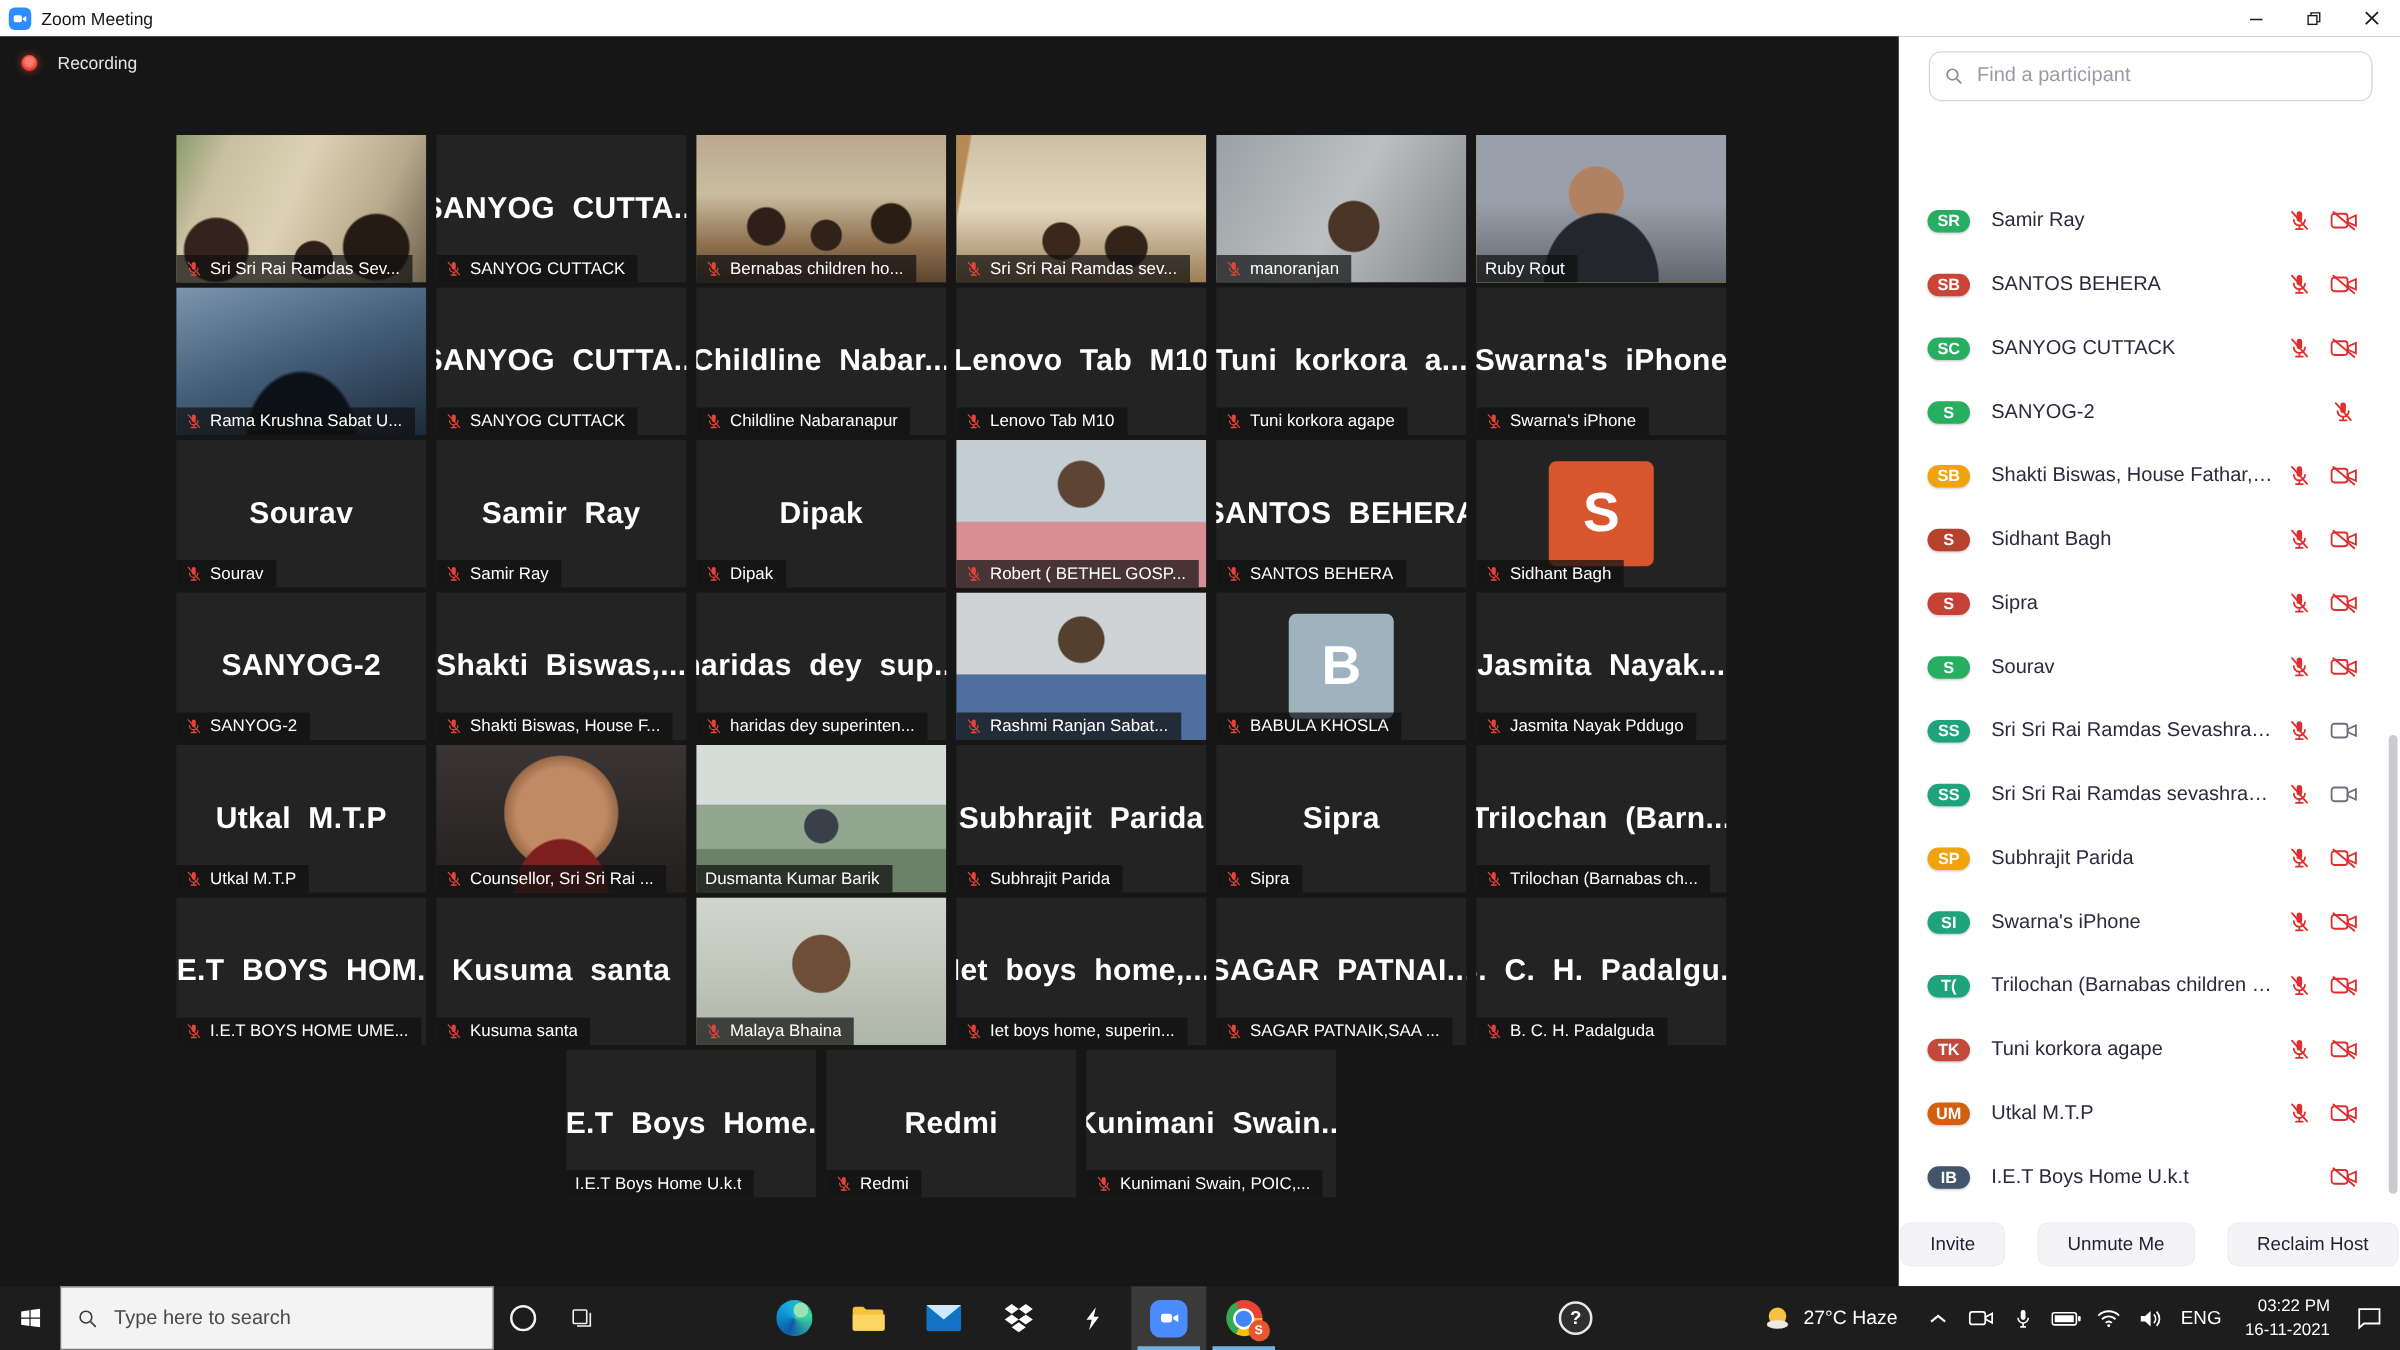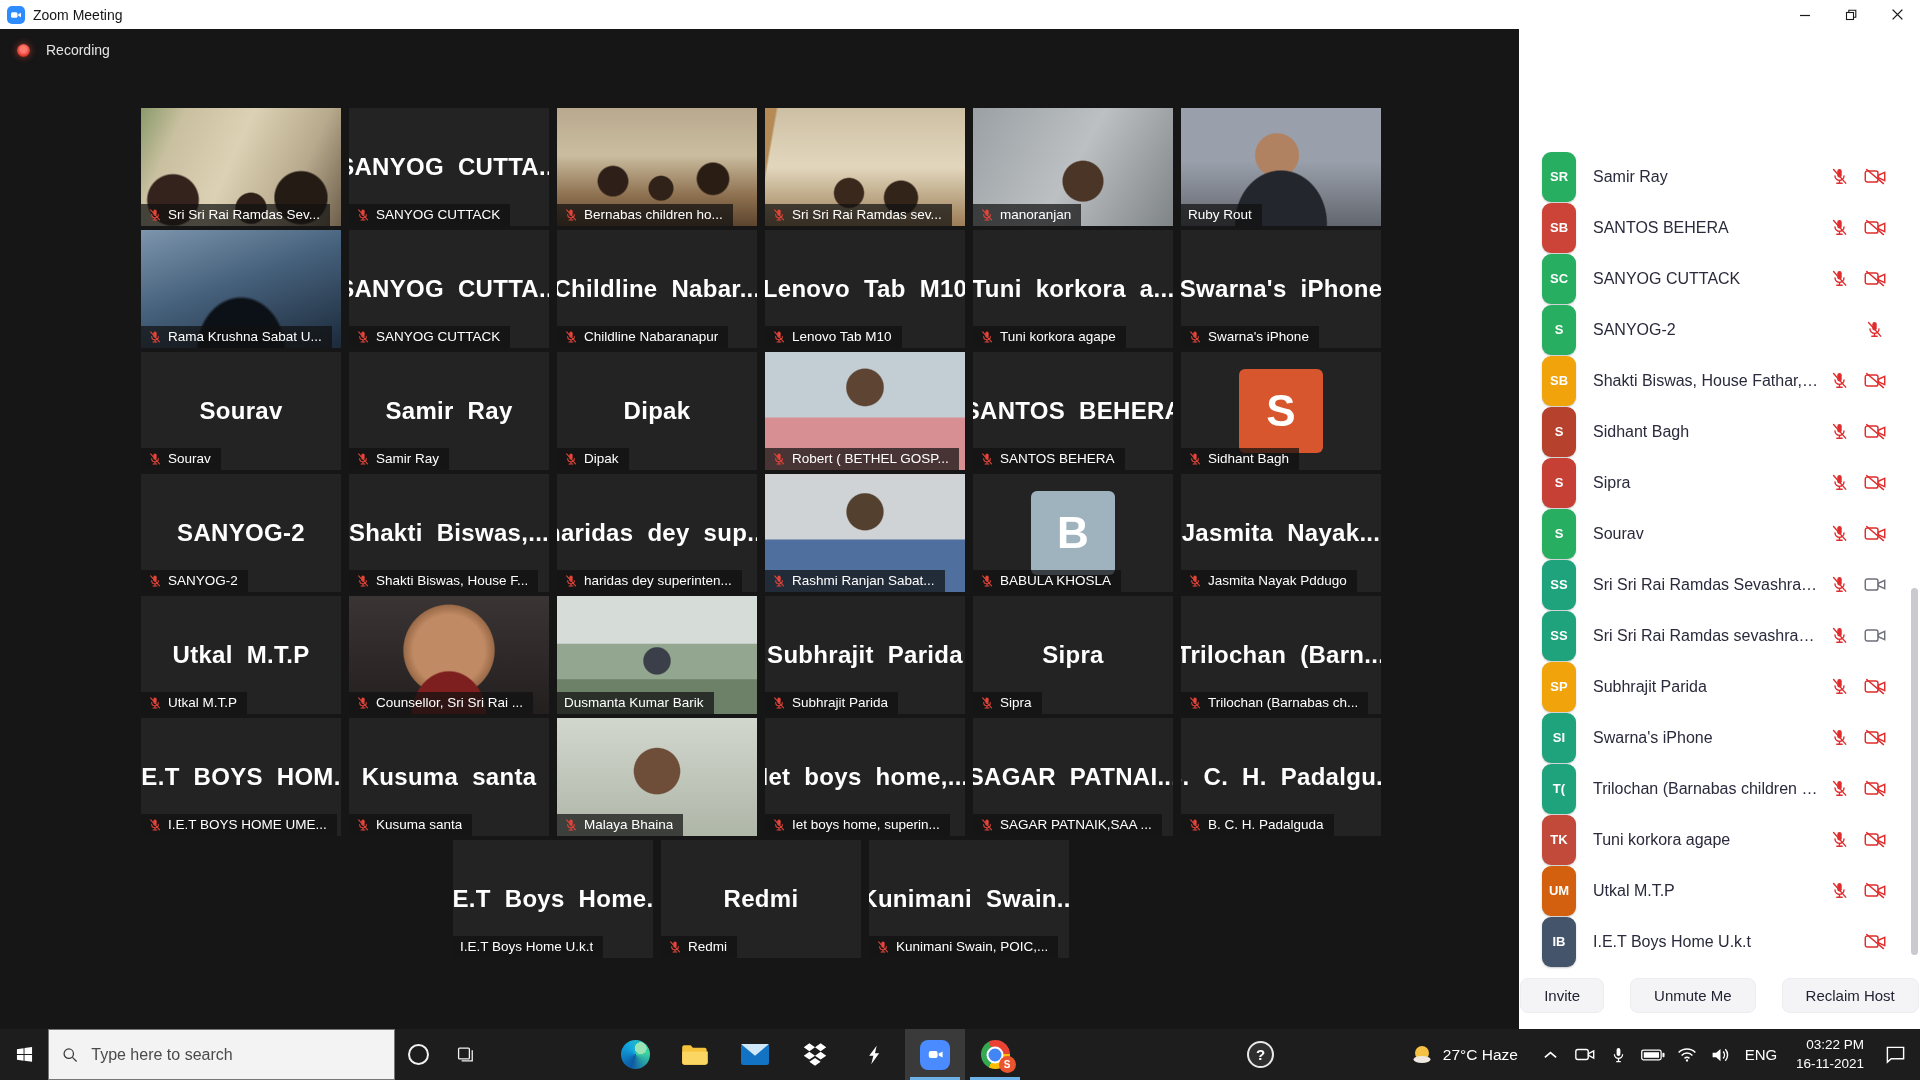--- a/index.html
+++ b/index.html
@@ -46,21 +46,21 @@
   
   .panel{position:absolute;top:29px;right:0;width:401px;height:1000px;background:#fff;}
   .p-head{position:relative;height:46px;display:flex;align-items:center;justify-content:center;}
   .p-chevron{position:absolute;left:17px;top:14px;display:flex;}
   .p-title{font-size:17px;font-weight:bold;color:#1f2333;}
   .p-search{margin:12px 22px 6px 24px;height:40px;border:1px solid #d5d5dc;border-radius:10px;display:flex;align-items:center;padding:0 12px;gap:9px;box-sizing:border-box;}
   .p-search input{border:none;outline:none;font-size:16px;color:#333;width:100%;background:transparent;font-family:inherit;}
   .p-search input::placeholder{color:#9a9aa6;}
   .plist{position:absolute;top:122px;left:0;right:0;height:820px;overflow:hidden;}
   .prow{height:51px;display:flex;align-items:center;padding:0 34px 0 23px;}
-  .pav{width:34px;height:50px;border-radius:9px;display:flex;align-items:center;justify-content:center;color:#fff;font-weight:bold;font-size:13px;flex:0 0 auto;box-shadow:0 1px 2px rgba(0,0,0,.22);}
+  .pav{width:34px;height:18px;border-radius:9px;display:flex;align-items:center;justify-content:center;color:#fff;font-weight:bold;font-size:13px;flex:0 0 auto;box-shadow:0 1px 2px rgba(0,0,0,.22);}
   .pname{margin-left:17px;font-size:16px;color:#2a2a3c;flex:1;white-space:nowrap;overflow:hidden;text-overflow:ellipsis;}
   .picons{display:flex;gap:12px;flex:0 0 auto;margin-left:8px;}
   .pslot{width:23px;height:20px;display:flex;align-items:center;justify-content:center;}
   .p-footer{position:absolute;bottom:16px;left:0;right:0;display:flex;justify-content:center;gap:26px;}
   .p-btn{background:#f4f4f7;border:1px solid #ececf1;border-radius:8px;padding:8px 23px;font-size:15px;color:#232333;font-family:inherit;cursor:pointer;}
   .p-scroll{position:absolute;right:2px;top:559px;width:7px;height:367px;border-radius:4px;background:#c9c9cf;}
 
   
   .taskbar{position:absolute;bottom:0;left:0;width:1920px;height:51px;background:#1d1d1d;display:flex;align-items:center;z-index:6;}
   .tb-start{width:48px;height:100%;display:flex;align-items:center;justify-content:center;}
@@ -768,20 +768,27 @@
                 </svg>
               </span>
               <span class="txt">Kunimani Swain, POIC,...</span>
             </div>
           </div>
         </div>
       </div>
   </div>
 
   <div class="panel">
+    <div class="p-search">
+      <svg width="16" height="16" viewBox="0 0 16 16" fill="none" stroke="#8a8a94" stroke-width="1.5">
+          <circle cx="6.5" cy="6.5" r="4.6"></circle>
+          <path d="M10.2 10.2l4 4"></path>
+        </svg>
+      <input type="text" placeholder="Find a participant" style="">
+    </div>
     <div class="plist" id="plist">
         <div class="prow">
           <span class="pav" style="background: rgb(39, 174, 96);">SR</span>
           <span class="pname">Samir Ray</span>
           <span class="picons">
             <span class="pslot">
               <svg width="19" height="19" viewBox="0 0 24 24">
     <rect x="9.2" y="2.6" width="5.6" height="10.6" rx="2.8" fill="#e02d2d"></rect>
     <g fill="none" stroke="#e02d2d" stroke-width="1.8" stroke-linecap="round">
       <path d="M6.3 11.2a5.7 5.7 0 0 0 11.4 0"></path>

